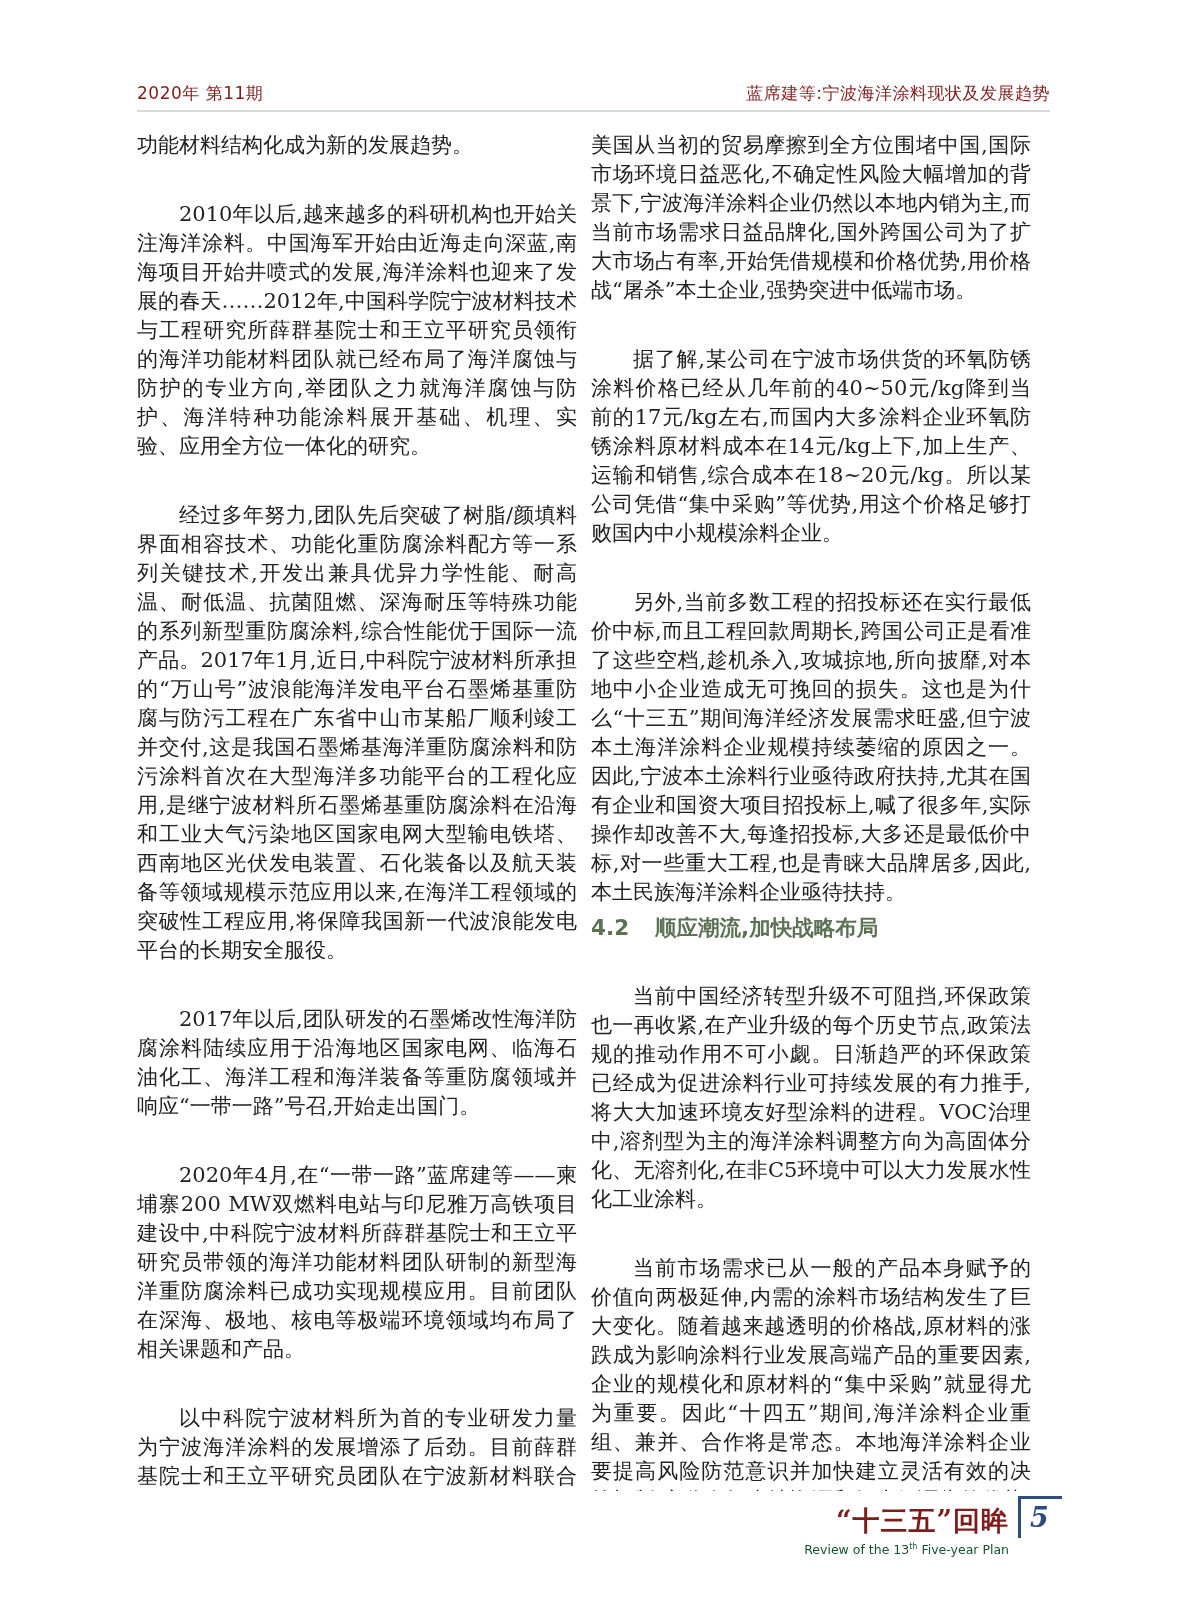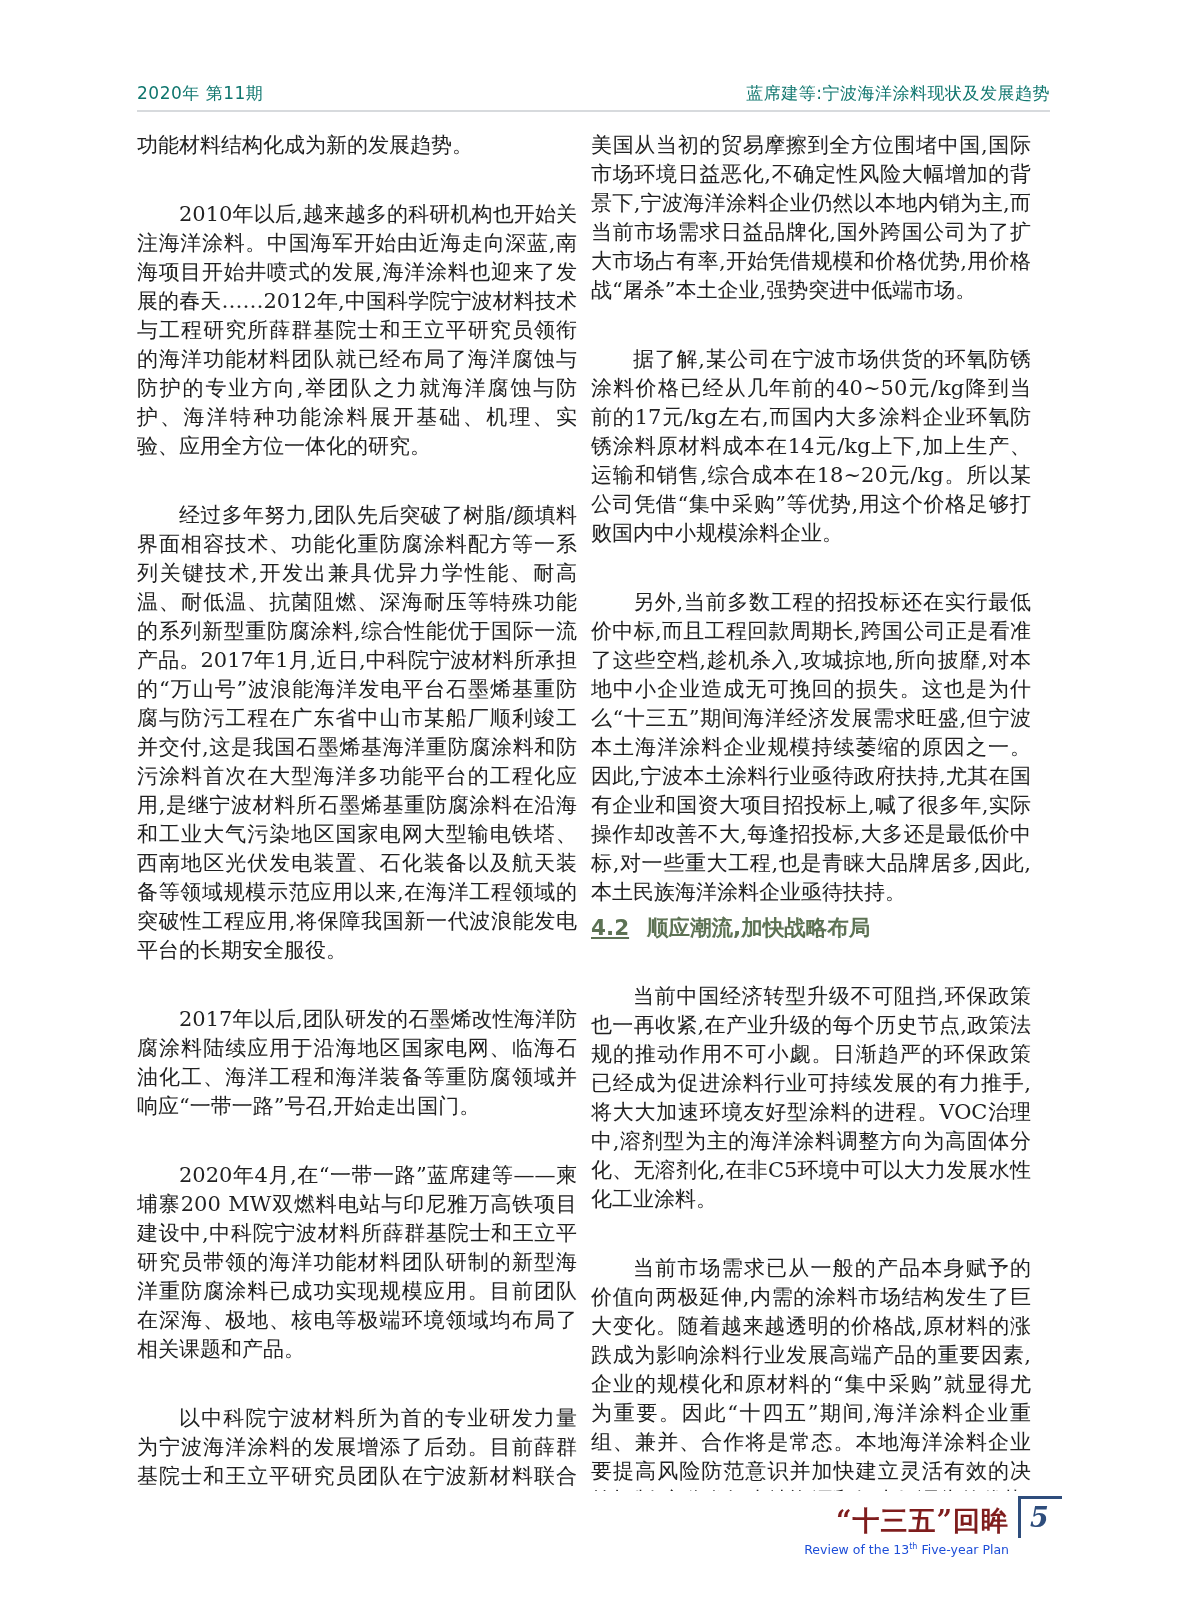--- a/index.html
+++ b/index.html
@@ -5,21 +5,21 @@
   * { box-sizing: border-box; }
   html,body { margin:0; padding:0; background:#ffffff; }
   .page {
     position:relative; width:1187px; height:1600px; background:#ffffff;
     overflow:hidden; font-family:"DejaVu Serif","Liberation Serif",serif;
   }
   .header {
     position:absolute; top:82px; left:137px; width:913px;
     display:flex; justify-content:space-between; align-items:flex-end;
     font-family:"DejaVu Sans","Liberation Sans",sans-serif;
-    font-size:17px; color:#0f766e; letter-spacing:0.5px;
+    font-size:17px; color:#7f1d1d; letter-spacing:0.5px;
   }
   .header-rule {
     position:absolute; top:110px; left:137px; width:913px;
     border-top:2px solid #d7dadd;
   }
   .columns {
     position:absolute; top:131px; left:137px; width:913px; height:1360px;
     display:flex; gap:14px; overflow:hidden;
   }
   .col { width:440px; }
@@ -32,33 +32,33 @@
     font-family:"DejaVu Sans","Liberation Sans",sans-serif;
     color:#5d7254; font-size:28px; font-weight:bold;
     margin:28px 0 18px 0; display:flex; align-items:baseline;
   }
   h2.section .sec-num { margin-right:26px; }
   h3.subsection {
     font-family:"DejaVu Sans","Liberation Sans",sans-serif;
     color:#5d7254; font-size:21.5px; font-weight:bold;
     margin:0 0 12px 0; display:flex; align-items:baseline;
   }
-  h3.subsection .sec-num { margin-right:18px;text-decoration:underline; }
+  h3.subsection .sec-num { margin-right:26px; }
   h3.sub-right { margin:6px 0 10px 0; }
   .footer {
     position:absolute; top:1496px; right:125px;
     display:flex; align-items:flex-start;
   }
   .footer-text { text-align:right; margin-right:9px; padding-top:7px; }
   .footer-cn {
     font-size:27px; color:#7f1d1d; font-weight:bold; letter-spacing:1px;
     font-family:"DejaVu Serif","Liberation Serif",serif;
   }
   .footer-en {
-    font-size:12.5px; color:#1d4ed8; margin-top:3px;
+    font-size:12.5px; color:#14532d; margin-top:3px;
     font-family:"DejaVu Sans","Liberation Sans",sans-serif;
   }
   .footer-en sup { font-size:8px; }
   .pagenum-box {
     border-top:3px solid #2e4d7c; border-left:3px solid #2e4d7c;
     min-width:44px; height:42px; padding:1px 6px 0 9px;
   }
   .pagenum {
     font-size:27px; font-style:italic; font-weight:bold; line-height:36px;
     color:#2e4d7c; font-family:"DejaVu Serif","Liberation Serif",serif;

